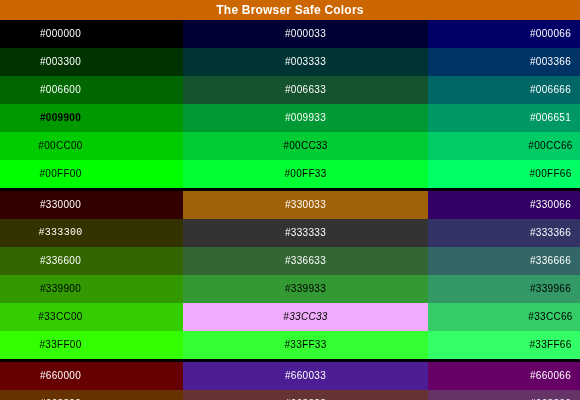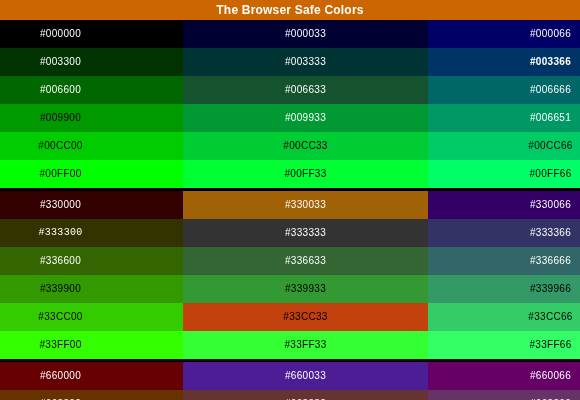--- a/index.html
+++ b/index.html
@@ -90,37 +90,37 @@
             </div>
           </div>
           <div class="color-row">
             <div class="color-cell" style="background: rgb(0, 51, 0);">
               <span style="color: rgb(255, 255, 255);">#003300</span>
             </div>
             <div class="color-cell" style="background: rgb(0, 51, 51);">
               <span style="color: rgb(255, 255, 255);">#003333</span>
             </div>
             <div class="color-cell" style="background: rgb(0, 51, 102);">
-              <span style="color: rgb(255, 255, 255); font-weight: bold;">#003366</span>
+              <span style="color: rgb(255, 255, 255);">#003366</span>
             </div>
           </div>
           <div class="color-row">
             <div class="color-cell" style="background: rgb(0, 102, 0);">
               <span style="color: rgb(255, 255, 255);">#006600</span>
             </div>
             <div class="color-cell" style="background: #14532d;">
               <span style="color: rgb(255, 255, 255);">#006633</span>
             </div>
             <div class="color-cell" style="background: rgb(0, 102, 102);">
               <span style="color: rgb(255, 255, 255);">#006666</span>
             </div>
           </div>
           <div class="color-row">
             <div class="color-cell" style="background: rgb(0, 153, 0);">
-              <span style="color: rgb(0, 0, 0);">#009900</span>
+              <span style="color: rgb(0, 0, 0); font-weight: bold;">#009900</span>
             </div>
             <div class="color-cell" style="background: rgb(0, 153, 51);">
               <span style="color: rgb(255, 255, 255);">#009933</span>
             </div>
             <div class="color-cell" style="background: rgb(0, 153, 102);">
               <span style="color: rgb(255, 255, 255);">#006651</span>
             </div>
           </div>
           <div class="color-row">
             <div class="color-cell" style="background: rgb(0, 204, 0);">
@@ -188,21 +188,21 @@
               <span style="color: rgb(0, 0, 0);">#339933</span>
             </div>
             <div class="color-cell" style="background: rgb(51, 153, 102);">
               <span style="color: rgb(0, 0, 0);">#339966</span>
             </div>
           </div>
           <div class="color-row">
             <div class="color-cell" style="background: rgb(51, 204, 0);">
               <span style="color: rgb(0, 0, 0);">#33CC00</span>
             </div>
-            <div class="color-cell" style="background: #c2410c;">
+            <div class="color-cell" style="background: #f0abfc; font-style: italic;">
               <span style="color: rgb(0, 0, 0);">#33CC33</span>
             </div>
             <div class="color-cell" style="background: rgb(51, 204, 102);">
               <span style="color: rgb(0, 0, 0);">#33CC66</span>
             </div>
           </div>
           <div class="color-row">
             <div class="color-cell" style="background: rgb(51, 255, 0);">
               <span style="color: rgb(0, 0, 0);">#33FF00</span>
             </div>

